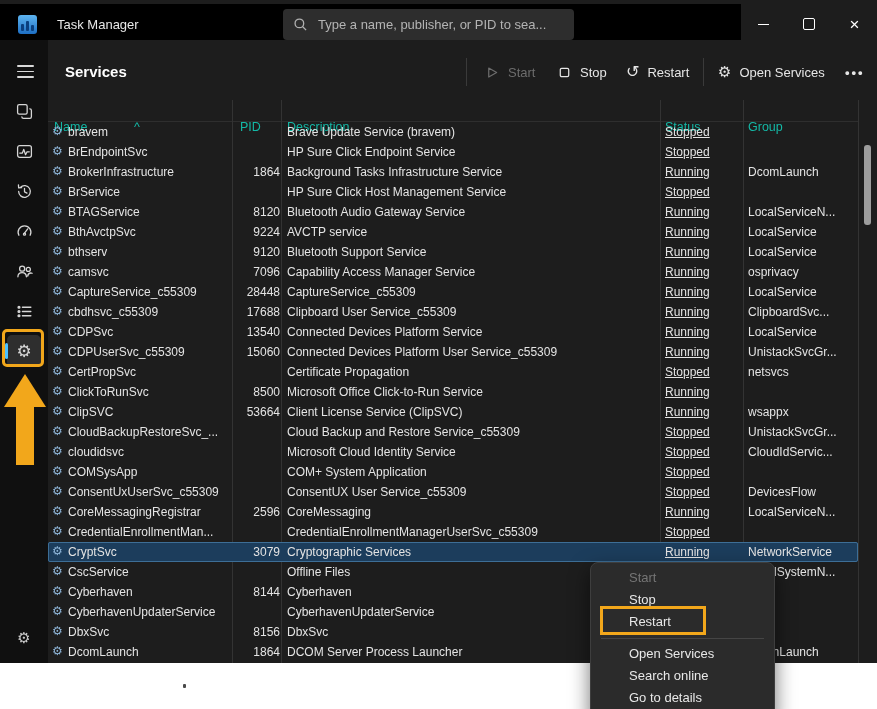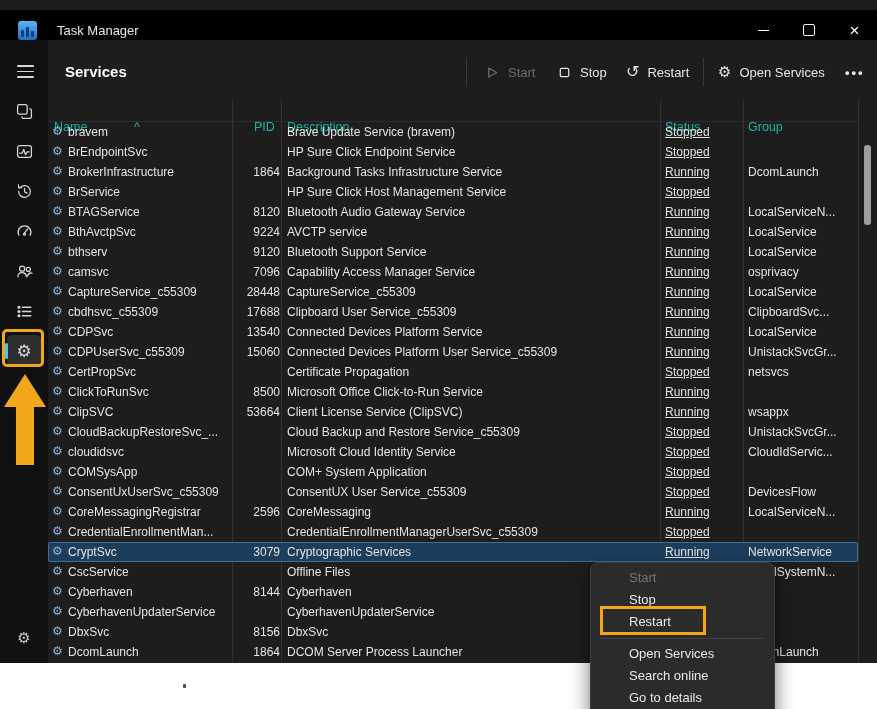--- a/index.html
+++ b/index.html
@@ -5,21 +5,21 @@
   html,body{margin:0;padding:0;}
   body{
     width:877px;height:709px;position:relative;overflow:hidden;
     background:#ffffff;
     font-family:"Liberation Sans","DejaVu Sans",sans-serif;
     -webkit-font-smoothing:antialiased;
   }
   
   .window{position:absolute;left:0;top:0;width:877px;height:663px;background:#1d1d1d;}
   
-  .titlebar{position:absolute;left:0;top:10px;width:877px;height:40px;background:#000;}
+  .titlebar{position:absolute;left:0;top:4px;width:741px;height:40px;background:#000;}
   .app-logo{position:absolute;left:18px;top:11px;width:19px;height:19px;border-radius:3px;
     background:linear-gradient(180deg,#5db4f0 0%,#1e6fc4 100%);overflow:hidden;}
   .app-logo i{position:absolute;bottom:3px;width:3px;background:#0a3f7e;border-radius:1px;}
   .app-logo i:nth-child(1){left:3px;height:7px;}
   .app-logo i:nth-child(2){left:8px;height:10px;}
   .app-logo i:nth-child(3){left:13px;height:6px;}
   .app-title{position:absolute;left:57px;top:13px;font-size:13px;color:#e8e8e8;}
   .searchbox{position:absolute;left:283px;top:5px;width:291px;height:31px;background:#2d2d2d;
     border-radius:4px;display:flex;align-items:center;box-sizing:border-box;padding:0 10px;}
   .searchbox .ph{color:#b4b4b4;font-size:13px;margin-left:10px;white-space:nowrap;overflow:hidden;}
@@ -48,21 +48,21 @@
   .tbtn.disabled{color:#6d6d6d;}
   .tbtn.disabled svg{stroke:#6d6d6d;}
   .t-run{left:307px;} .t-start{left:437px;} .t-stop{left:509px;} .t-restart{left:578px;}
   .t-open{left:670px;} .t-more{left:797px;letter-spacing:2px;font-weight:bold;}
   .tdivider{position:absolute;top:18px;width:1px;height:28px;background:#3a3a3a;}
   .td1{left:418px;} .td2{left:655px;}
   .restart-glyph{font-size:16px;line-height:1;font-family:"DejaVu Sans",sans-serif;}
   
   .thead{position:absolute;left:0;top:60px;width:810px;height:22px;border-bottom:1px solid #2e2e2e;box-sizing:border-box;}
   .thead span{position:absolute;top:20px;font-size:12.5px;color:#14b8a6;text-align:right;}
-  .h-name{left:6px;} .h-pid{left:192px;margin-left:14px;} .h-desc{left:239px;} .h-status{left:617px;} .h-group{left:700px;}
+  .h-name{left:6px;} .h-pid{left:192px;} .h-desc{left:239px;} .h-status{left:617px;} .h-group{left:700px;}
   .sort-caret{position:absolute;left:86px;top:-2px;font-size:9px;color:#bdbdbd;}
   .colsep{position:absolute;top:60px;width:1px;height:563px;background:#333;}
   .cs1{left:184px;} .cs2{left:233px;} .cs3{left:612px;} .cs4{left:695px;} .cs5{left:810px;}
   .tbody{position:absolute;left:0;top:82px;width:810px;}
   .row{position:relative;height:20px;width:810px;font-size:12px;color:#e4e4e4;}
   .row span{position:absolute;top:2.5px;white-space:nowrap;overflow:hidden;}
   .c-gear{left:4px;top:2px!important;color:#8fb6d9;font-size:12px;font-family:"DejaVu Sans",sans-serif;}
   .c-name{left:20px;width:160px;}
   .c-pid{left:192px;width:40px;text-align:right;}
   .c-desc{left:239px;width:370px;}
@@ -86,20 +86,27 @@
 
 <div class="window">
 
   <div class="titlebar">
     <div class="app-logo">
         <i></i>
         <i></i>
         <i></i>
       </div>
     <div class="app-title">Task Manager</div>
+    <div class="searchbox">
+      <svg width="15" height="15" viewBox="0 0 16 16" style="stroke:#b0b0b0;fill:none;stroke-width:1.4;">
+        <circle cx="6.8" cy="6.8" r="4.6"></circle>
+          <line x1="10.4" y1="10.4" x2="14" y2="14"></line>
+      </svg>
+      <span class="ph">Type a name, publisher, or PID to sea...</span>
+    </div>
     <div class="winbtn wb-min">
         <b></b>
       </div>
     <div class="winbtn wb-max">
         <b></b>
       </div>
     <div class="winbtn wb-close">×</div>
   </div>
 
   <div class="sidebar">

